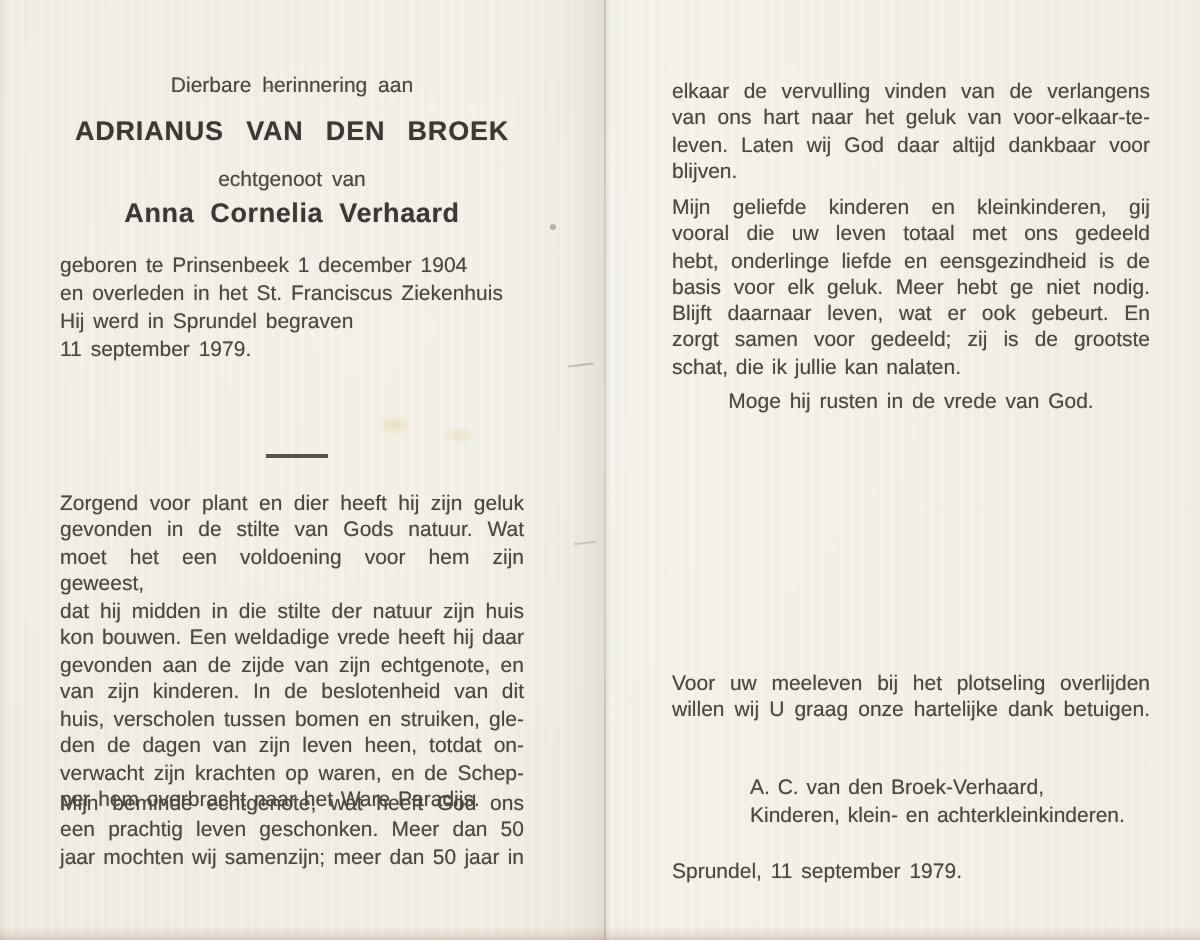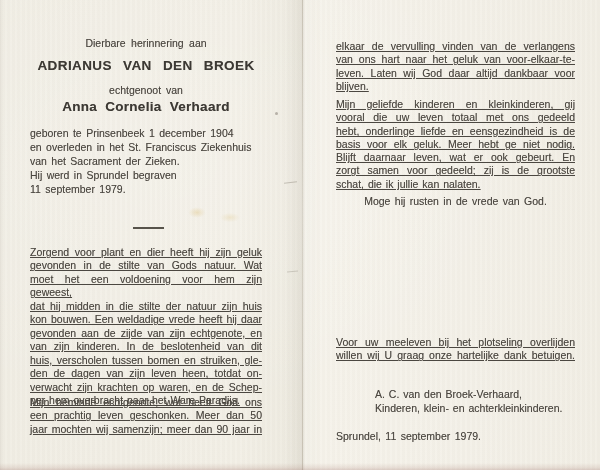--- a/index.html
+++ b/index.html
@@ -29,21 +29,21 @@
   
   .lcol { left: 30px; width: 232px; }
   .intro    { top: 37px;  font-size: 10.5px; word-spacing: 2.5px; text-align: center; }
   .name     { top: 58px;  font-size: 13.5px; font-weight: bold; letter-spacing: 0.4px; word-spacing: 7px; text-align: center; color: #3c3934; }
   .relation { top: 84px;  font-size: 10.5px; word-spacing: 2px; text-align: center; }
   .spouse   { top: 99px;  font-size: 13.5px; font-weight: bold; letter-spacing: 0.3px; word-spacing: 4px; text-align: center; color: #3c3934; }
   .vitals   { top: 126px; font-size: 10.5px; line-height: 14px; word-spacing: 1.5px; text-align: left; }
 
   .divider { position: absolute; left: 133px; top: 227px; width: 31px; height: 1.5px; background: #57534b; }
 
-  .body-para { font-size: 10.5px; line-height: 13.45px; word-spacing: 1px; text-decoration: underline; }
+  .body-para { font-size: 10.5px; line-height: 13.45px; word-spacing: 1px; }
   .line { white-space: nowrap; overflow: visible; }
   .jpara .line { white-space: normal; }
   .jpara .line.j { text-align: justify; text-align-last: justify; }
 
   .l-para1 { top: 246px; }
   .l-para2 { top: 396px; }
 
   
   .rcol { left: 34px; width: 239px; }
   .r-para1 { top: 40px; }
@@ -80,42 +80,41 @@
   <div class="texture"></div>
 
   <div class="page page-left">
     <div class="t lcol intro soft">Dierbare herinnering aan</div>
     <div class="t lcol name soft">ADRIANUS VAN DEN BROEK</div>
     <div class="t lcol spouse soft">Anna Cornelia Verhaard</div>
     <div class="t lcol relation soft">echtgenoot van</div>
     <div class="t lcol vitals soft">
         <div class="line">geboren te Prinsenbeek 1 december 1904</div>
         <div class="line">en overleden in het St. Franciscus Ziekenhuis</div>
-        <div class="line">van het Sacrament der Zieken.</div>
         <div class="line">Hij werd in Sprundel begraven</div>
         <div class="line">11 september 1979.</div>
       </div>
     <div class="divider"></div>
     <div class="t lcol body-para jpara l-para1 soft">
         <div class="line j">Zorgend voor plant en dier heeft hij zijn geluk</div>
         <div class="line j">gevonden in de stilte van Gods natuur. Wat</div>
         <div class="line j">moet het een voldoening voor hem zijn geweest,</div>
         <div class="line j">dat hij midden in die stilte der natuur zijn huis</div>
         <div class="line j">kon bouwen. Een weldadige vrede heeft hij daar</div>
         <div class="line j">gevonden aan de zijde van zijn echtgenote, en</div>
         <div class="line j">van zijn kinderen. In de beslotenheid van dit</div>
         <div class="line j">huis, verscholen tussen bomen en struiken, gle-</div>
         <div class="line j">den de dagen van zijn leven heen, totdat on-</div>
         <div class="line j">verwacht zijn krachten op waren, en de Schep-</div>
         <div class="line">per hem overbracht naar het Ware Paradijs.</div>
       </div>
     <div class="t lcol body-para jpara l-para2 soft">
         <div class="line j">Mijn beminde echtgenote, wat heeft God ons</div>
         <div class="line j">een prachtig leven geschonken. Meer dan 50</div>
-        <div class="line j">jaar mochten wij samenzijn; meer dan 90 jaar in</div>
+        <div class="line j">jaar mochten wij samenzijn; meer dan 50 jaar in</div>
       </div>
   </div>
 
   <div class="page page-right">
     <div class="t rcol body-para jpara r-para1 soft">
         <div class="line j">elkaar de vervulling vinden van de verlangens</div>
         <div class="line j">van ons hart naar het geluk van voor-elkaar-te-</div>
         <div class="line j">leven. Laten wij God daar altijd dankbaar voor</div>
         <div class="line">blijven.</div>
       </div>

